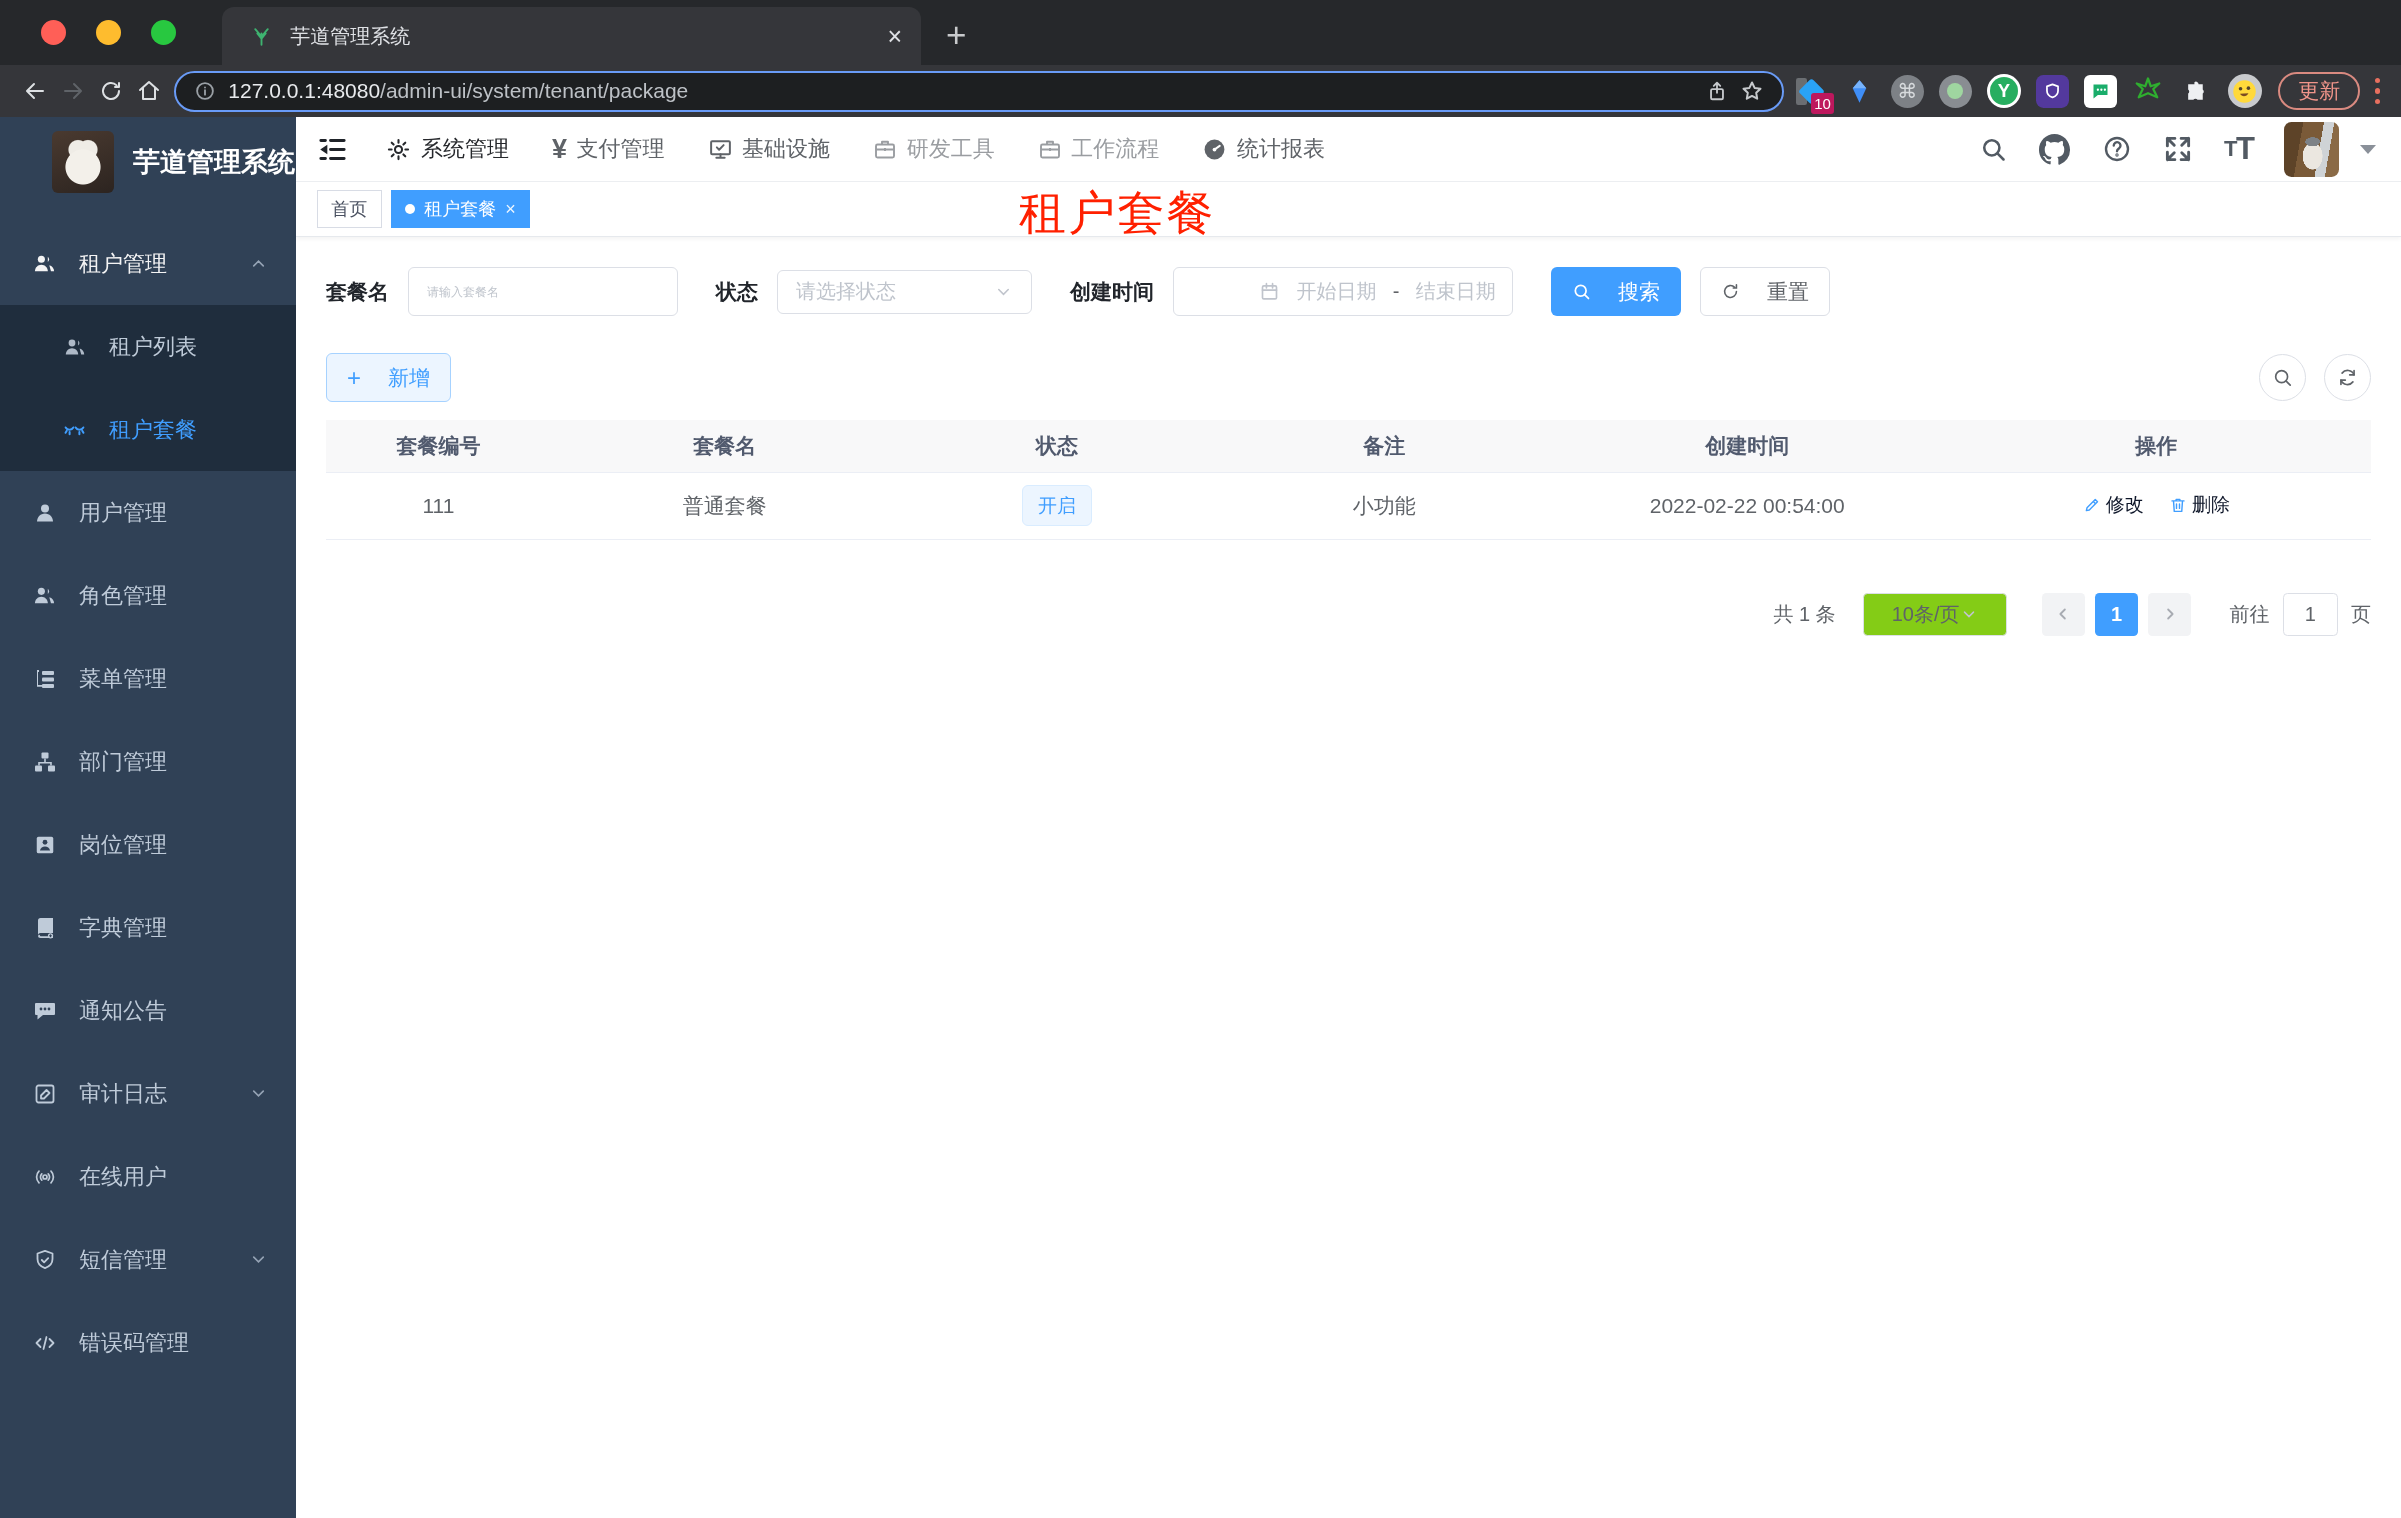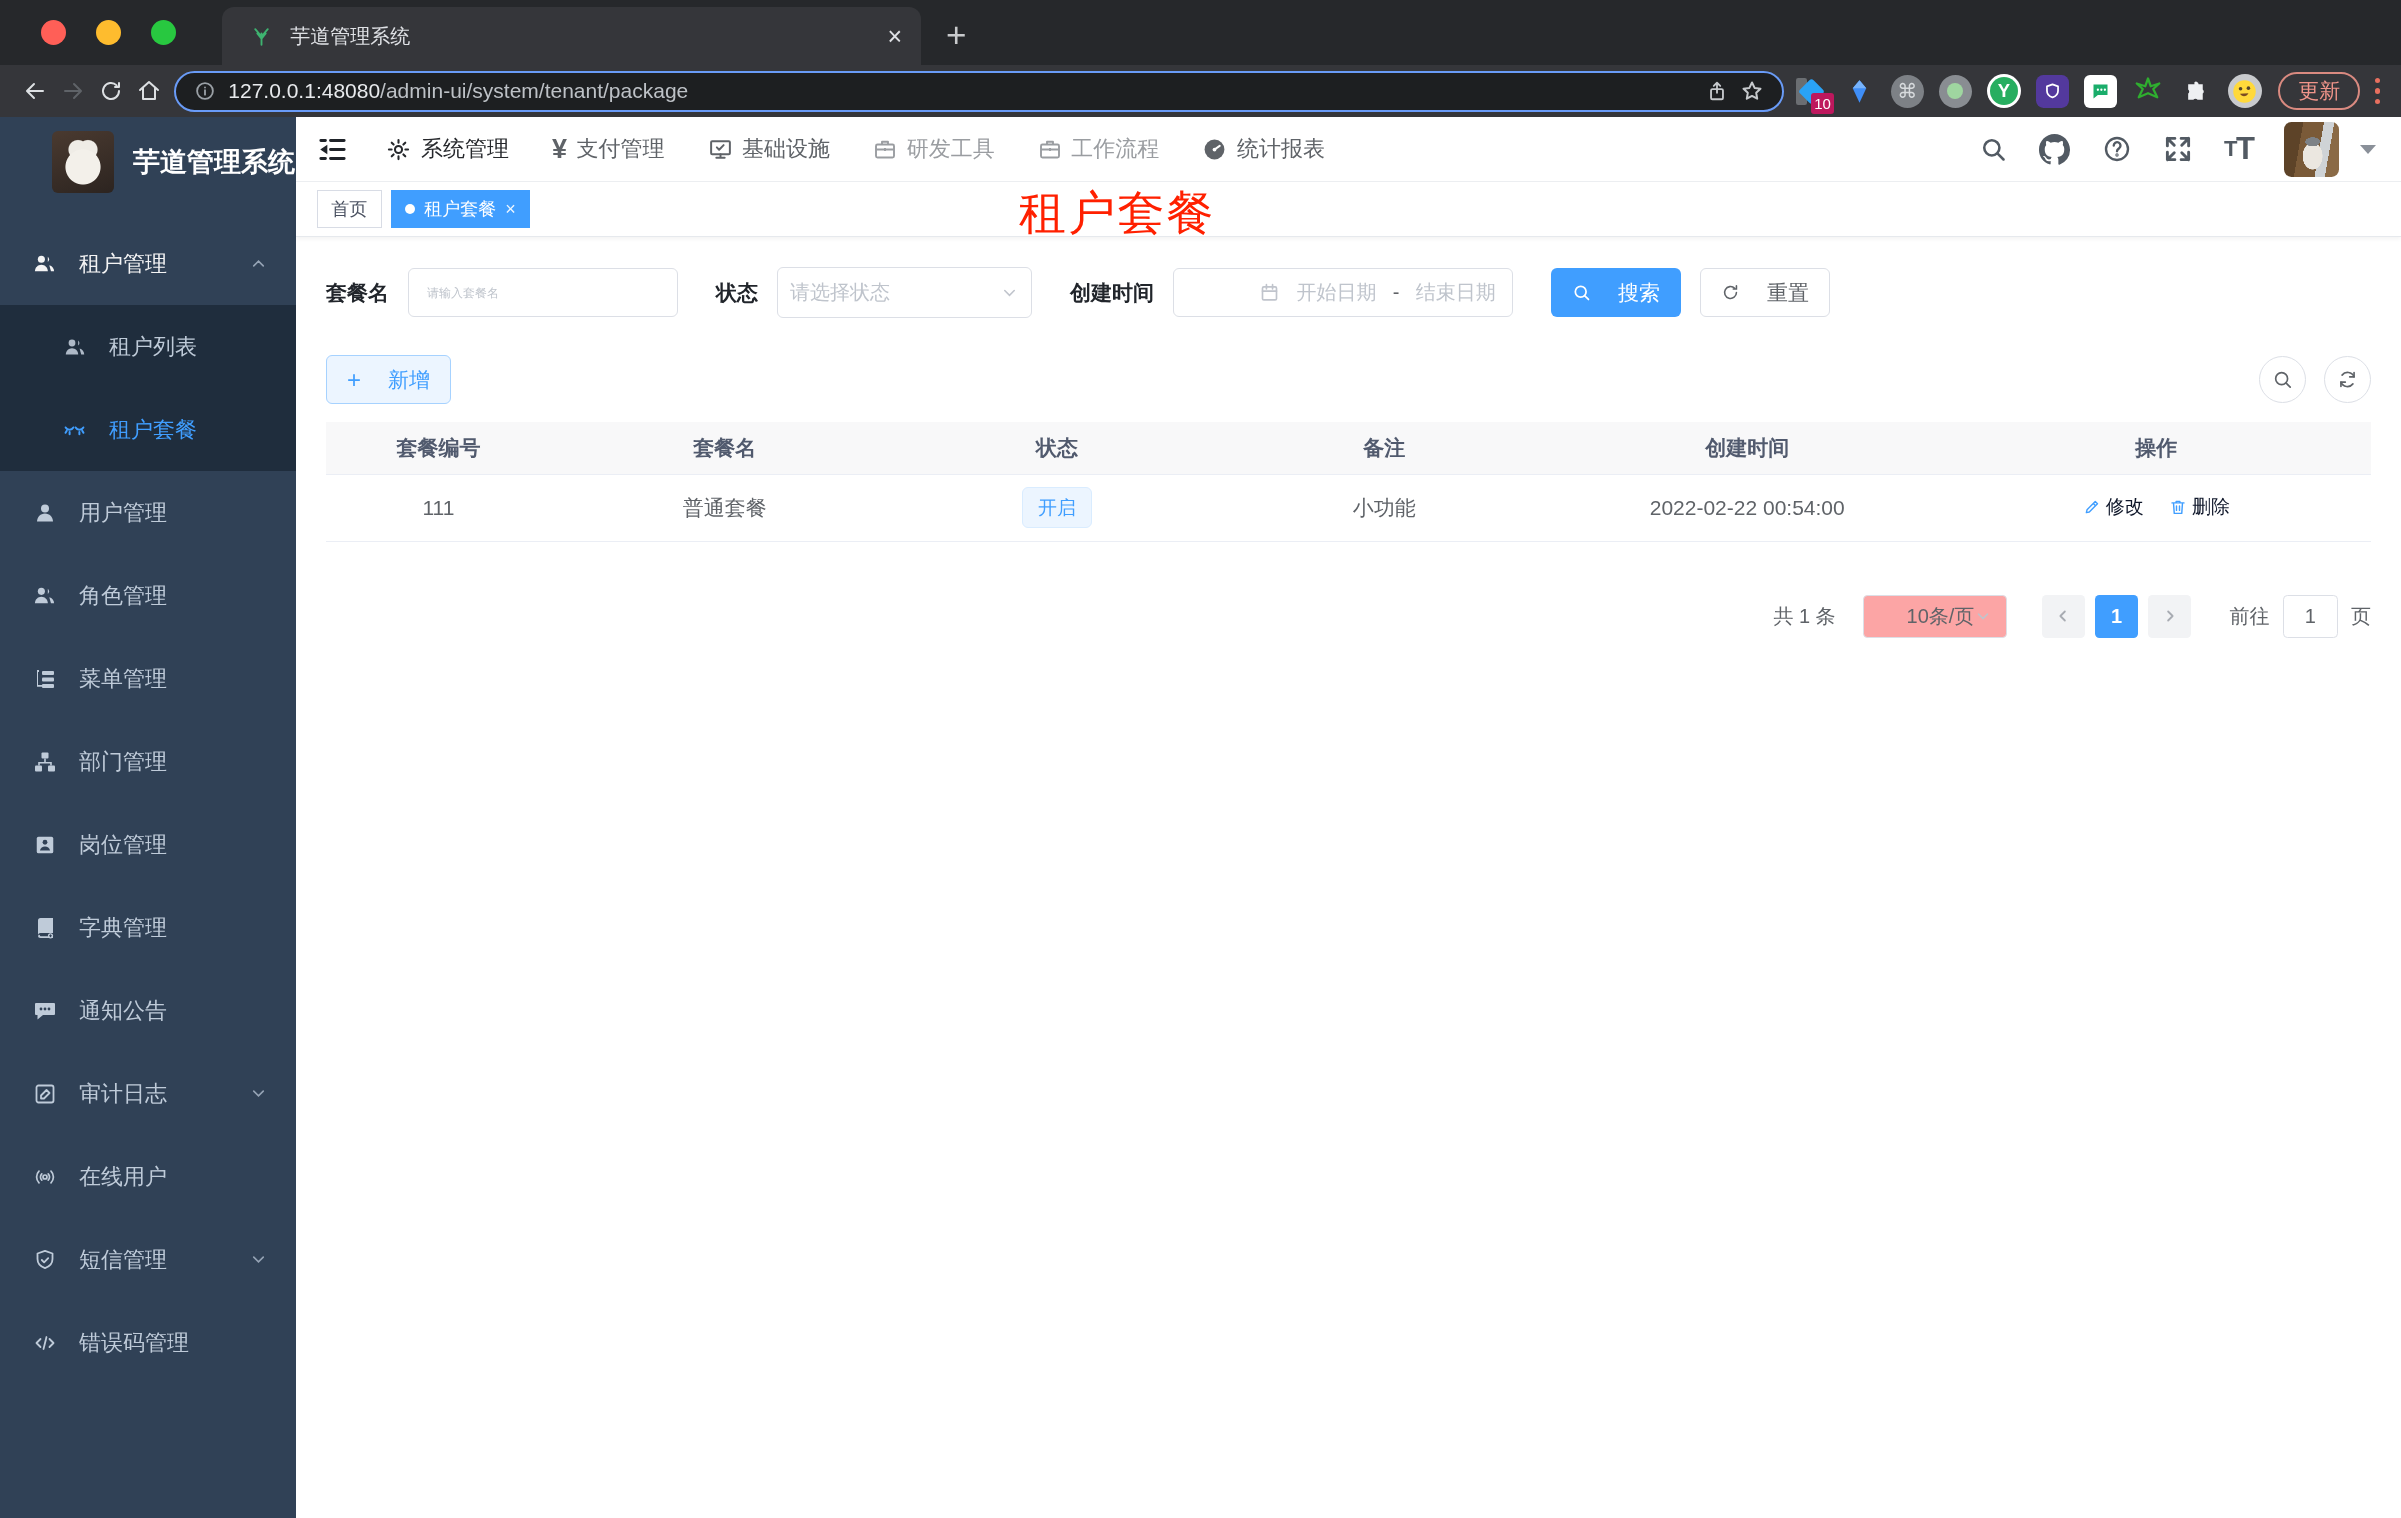--- a/index.html
+++ b/index.html
@@ -80,21 +80,21 @@
   .tag-dot { width:10.4px; height:10.4px; border-radius:50%; background:#fff; }
   .tag-close { font-size:18px; opacity:.9; }
 
   
   .content { padding:30px 30px 0 30px; position:relative; flex:1; }
   .filters { display:flex; align-items:center; }
   .fgroup { display:flex; align-items:center; margin-right:38px; }
   .flabel { font-size:21px; font-weight:700; color:#21252b; margin-right:19px; white-space:nowrap; }
   .finput { width:270px; height:49px; border:0.7px solid #dcdfe6; border-radius:6px; padding:0 18px; font-size:12px; color:#606266; outline:none; background:#fff; font-family:inherit; }
   .finput::placeholder { color:#bfc4cc; }
-  .fselect { width:255px; height:51px; border:0.7px solid #dcdfe6; border-radius:6px; display:flex; align-items:center; justify-content:space-between; padding:0 12px; background:#fff; cursor:pointer; }
+  .fselect { width:255px; height:44px; border:0.7px solid #dcdfe6; border-radius:6px; display:flex; align-items:center; justify-content:space-between; padding:0 18px; background:#fff; cursor:pointer; }
   .fselect .ph { color:#bfc4cc; font-size:20px; }
   .daterange { width:340px; height:49px; border:0.7px solid #dcdfe6; border-radius:6px; display:flex; align-items:center; padding:0 16.3px; gap:16.3px; color:#bfc4cc; font-size:20px; background:#fff; cursor:pointer;justify-content:flex-end; }
   .daterange .sep { color:#606266; }
   .btn { height:49px; border-radius:6px; display:inline-flex; align-items:center; gap:27px; padding:0 20px; font-size:21px; cursor:pointer; border:0.7px solid transparent; white-space:nowrap; }
   .btn-search { background:#409eff; color:#fff; }
   .btn-reset { background:#fff; border-color:#dcdfe6; color:#5f6368; margin-left:19px; }
   .toolbar { margin-top:37px; display:flex; align-items:center; }
   .btn-add { background:#ecf5ff; border-color:#a6d2ff; color:#409eff; }
   .tool-right { margin-left:auto; display:flex; gap:18px; }
   .circle-btn { width:47px; height:47px; border-radius:50%; border:0.7px solid #dcdfe6; display:flex; align-items:center; justify-content:center; color:#5f6368; background:#fff; cursor:pointer; }
@@ -103,21 +103,21 @@
   .tbl { width:100%; margin-top:18px; border-collapse:collapse; table-layout:fixed; }
   .tbl th { height:52px; background:#f8f8f9; color:#515a6e; font-size:21px; font-weight:700; text-align:center; border-bottom:0.7px solid #ebeef5; }
   .tbl td { height:67px; border-bottom:0.7px solid #ebeef5; color:#5f6368; font-size:21px; text-align:center; }
   .c1{width:11%;} .c2{width:17%;} .c3{width:15.5%;} .c4{width:16.5%;} .c5{width:19%;} .c6{width:21%;}
   .status-badge { display:inline-flex; height:41px; padding:0 15px; align-items:center; background:#ecf5ff; border:0.7px solid #d9ecff; border-radius:6px; color:#409eff; font-size:19px; }
   .action-link { color:#0f172a; font-size:19px; display:inline-flex; align-items:center; gap:5.2px; margin:0 9.6px; cursor:pointer; white-space:nowrap; }
 
   
   .pager { margin-top:53px; display:flex; align-items:center; justify-content:flex-end; font-size:20px; color:#5f6368; }
   .ptotal { margin-right:27px; white-space:nowrap; }
-  .psize { width:144px; height:43px; border:0.7px solid #dcdfe6; border-radius:4.4px; display:flex; align-items:center; justify-content:flex-end; padding:0 13.3px; background:#fca5a5; cursor:pointer; }
+  .psize { width:144px; height:43px; border:0.7px solid #dcdfe6; border-radius:4.4px; display:flex; align-items:center; justify-content:center; padding:0 13.3px; background:#84cc16; cursor:pointer; }
   .pbtn { width:43px; height:43px; background:#f2f3f5; border-radius:4.4px; display:flex; align-items:center; justify-content:center; color:#a8abb2; cursor:pointer; }
   .pprev { margin-left:35px; }
   .pcur { width:43px; height:43px; background:#409eff; color:#fff; border-radius:4.4px; display:flex; align-items:center; justify-content:center; font-weight:700; margin:0 10.4px; cursor:pointer; }
   .pnext { margin-right:38px; }
   .pjump-input { width:55px; height:43px; border:0.7px solid #dcdfe6; border-radius:4.4px; text-align:center; font-size:20px; color:#5f6368; margin:0 13.3px; outline:none; font-family:inherit; }
 
   .annotation { position:absolute; left:1019px; top:182px; font-size:47px; font-weight:500; color:#ff2000; white-space:nowrap; z-index:10; letter-spacing:2.2px; }
 
   svg { display:block; }
 </style>

